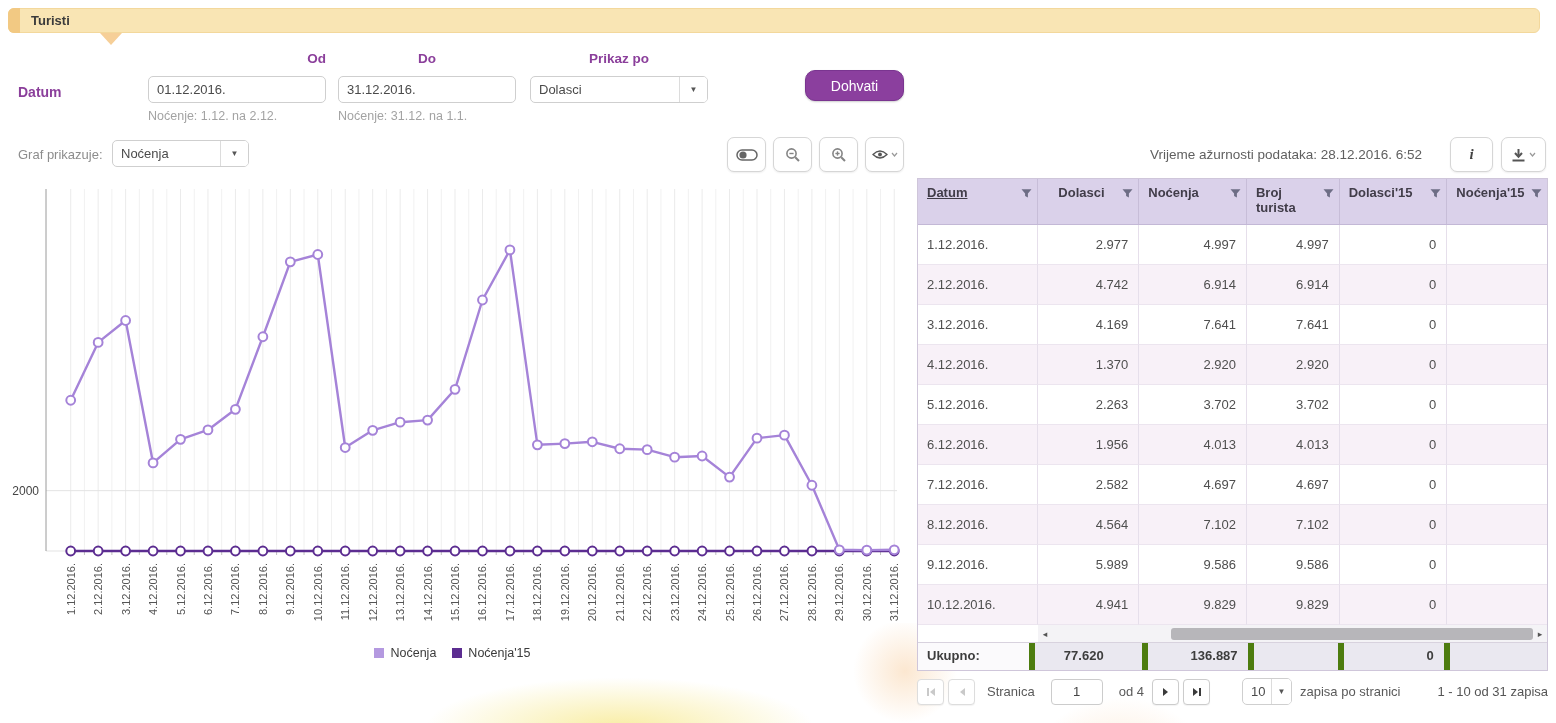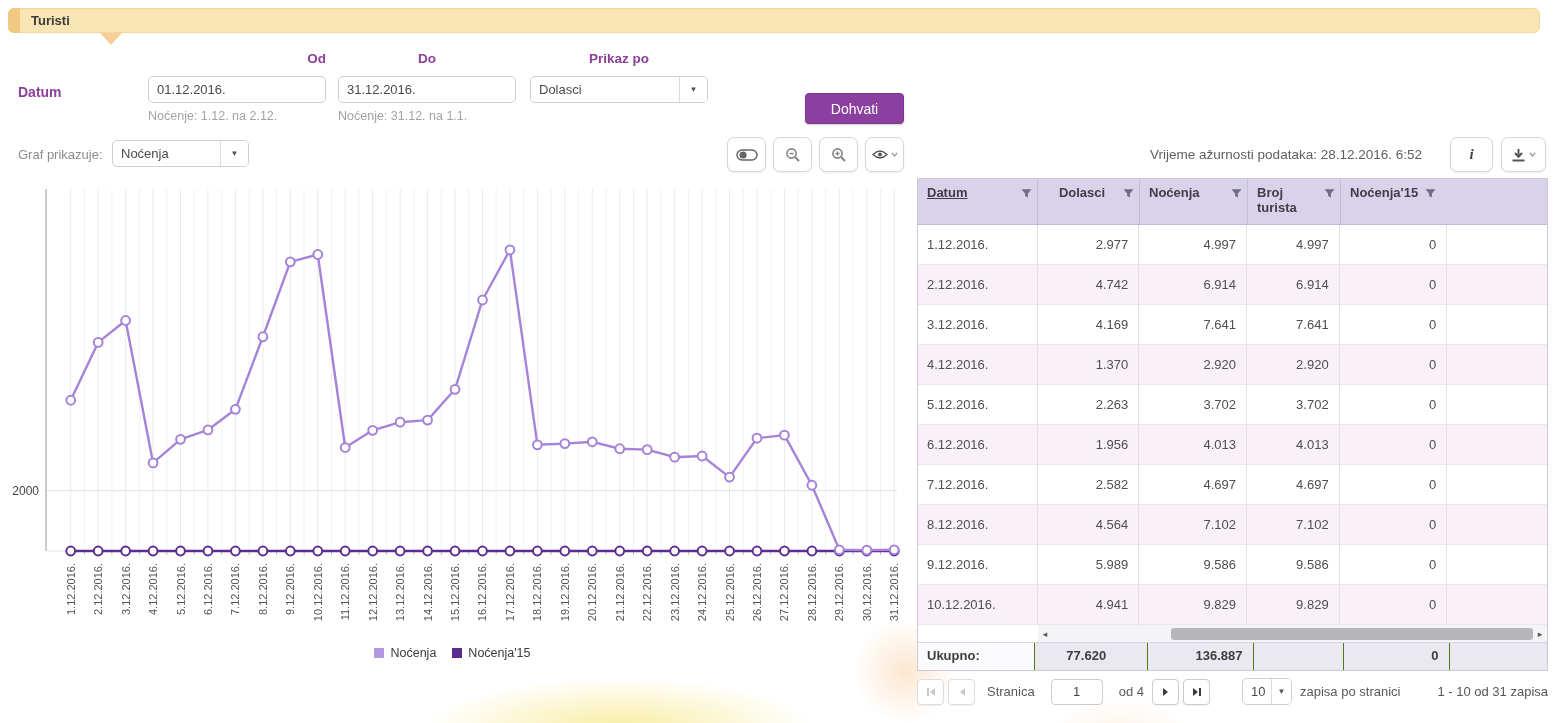--- a/index.html
+++ b/index.html
@@ -42,22 +42,22 @@
           font-family:inherit; background:transparent; }
   .seg-btn { width:28px; border-left:1px solid #dcdcdc; display:flex; align-items:center;
           justify-content:center; cursor:pointer; background:#fff; }
   .fbox .val { flex:1; padding-left:8px; line-height:25px; font-size:13px; color:#4a4a4a; }
   .dd-arrow { font-size:8px; color:#555; }
 
   .hint { font-size:12.5px; color:#a3a3a3; }
   .hint-od { left:148px; top:109px; }
   .hint-do { left:338px; top:109px; }
 
-  .dohvati { left:805px; top:93px; width:99px; height:31px; background:#8b3f9e;
-          border:1px solid #7a3590; border-radius:4px; color:#fff; font-size:14px;
+  .dohvati { left:805px; top:70px; width:99px; height:31px; background:#8b3f9e;
+          border:1px solid #7a3590; border-radius:10px; color:#fff; font-size:14px;
           display:flex; align-items:center; justify-content:center; cursor:pointer;
           box-shadow:0 1px 2px rgba(0,0,0,.2); font-family:inherit; }
 
   
   .graf-label { left:18px; top:147px; font-size:13px; color:#8d8d8d; }
   .box-graf { left:112px; top:140px; width:137px; }
   .chart-tools { left:727px; top:137px; display:flex; gap:7px; }
   .tool-btn { width:39px; height:35px; background:#fff; border:1px solid #d6d6d6; border-radius:7px;
           display:flex; align-items:center; justify-content:center; gap:3px; cursor:pointer;
           box-shadow:0 1px 2px rgba(0,0,0,.07); }
@@ -96,21 +96,21 @@
   .td:last-child { border-right:none; }
   .td.left { text-align:left; padding-left:9px; padding-right:4px; }
   .scrollrow { position:relative; height:18px; background:#fff; border-bottom:1px solid #d8d2de; }
   .track { position:absolute; left:120px; right:0; top:0; bottom:0; background:#f4f3f6;
         display:flex; align-items:center; justify-content:space-between; cursor:pointer; }
   .scroll-arrow { width:14px; text-align:center; font-size:9px; color:#555; line-height:18px; }
   .thumb { position:absolute; left:133px; width:362px; height:12px; top:3px;
         background:#b7b6ba; border-radius:3px; cursor:grab; }
   .g-foot { display:flex; }
   .tf { height:27px; line-height:26px; font-weight:bold; font-size:13px; color:#3d3d3d;
-        background:#eae8f0; text-align:right; padding-right:10px; border-right:1px solid #4d7c0f; }
+        background:#eae8f0; text-align:right; padding-right:10px; border-right:6px solid #4d7c0f; }
   .tf.left { background:#fbfafc; text-align:left; padding-left:9px; }
   .tf:last-child { border-right:none; }
 
   
   .pager { left:917px; top:678px; width:631px; display:flex; align-items:center;
         font-size:13px; color:#5a5a5a; }
   .pbtn { width:27px; height:26px; background:#fff; border:1px solid #ccc; border-radius:4px;
         display:flex; align-items:center; justify-content:center; margin-right:4px;
         box-shadow:0 1px 1px rgba(0,0,0,.05); cursor:pointer; }
   .pbtn.disabled { border-color:#ddd; cursor:default; }
@@ -458,20 +458,23 @@
           </svg></div>
         <div class="th" style="width: 102px; text-align: center;"><span class="th-label">Dolasci</span><svg class="funnel" width="11" height="11" viewBox="0 0 11 11">
             <path d="M0.5 1.2 H10.5 L6.9 5.4 V9.6 L4.1 8.1 V5.4 Z" fill="#6d6d85"></path>
           </svg></div>
         <div class="th" style="width: 108px;"><span class="th-label">Noćenja</span><svg class="funnel" width="11" height="11" viewBox="0 0 11 11">
             <path d="M0.5 1.2 H10.5 L6.9 5.4 V9.6 L4.1 8.1 V5.4 Z" fill="#6d6d85"></path>
           </svg></div>
         <div class="th" style="width: 93px;"><span class="th-label">Broj turista</span><svg class="funnel" width="11" height="11" viewBox="0 0 11 11">
             <path d="M0.5 1.2 H10.5 L6.9 5.4 V9.6 L4.1 8.1 V5.4 Z" fill="#6d6d85"></path>
           </svg></div>
+        <div class="th" style="width: 108px;"><span class="th-label">Dolasci'15</span><svg class="funnel" width="11" height="11" viewBox="0 0 11 11">
+            <path d="M0.5 1.2 H10.5 L6.9 5.4 V9.6 L4.1 8.1 V5.4 Z" fill="#6d6d85"></path>
+          </svg></div>
         <div class="th" style="width: 100px;"><span class="th-label">Noćenja'15</span><svg class="funnel" width="11" height="11" viewBox="0 0 11 11">
             <path d="M0.5 1.2 H10.5 L6.9 5.4 V9.6 L4.1 8.1 V5.4 Z" fill="#6d6d85"></path>
           </svg></div>
       </div>
     <div id="t-body">
         <div class="tr">
           <div class="td left" style="width: 120px;">1.12.2016.</div>
           <div class="td" style="width: 102px;">2.977</div>
           <div class="td" style="width: 108px;">4.997</div>
           <div class="td" style="width: 93px;">4.997</div>

